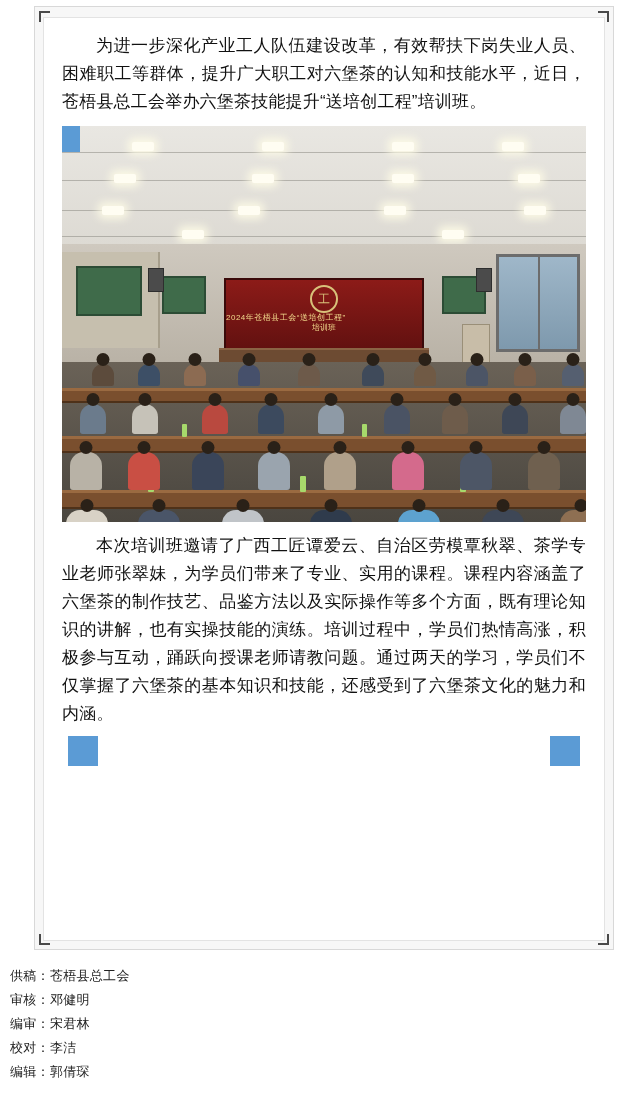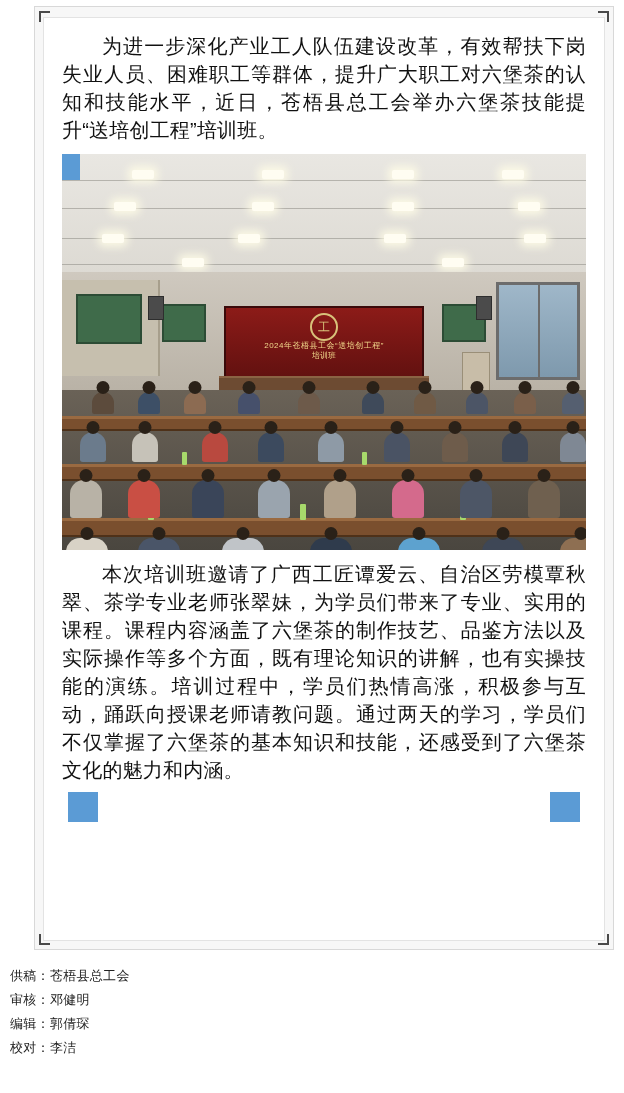--- a/index.html
+++ b/index.html
@@ -47,21 +47,21 @@
     background: #ffffff;
     border: 1px solid #e3e3e3;
     padding: 14px 18px 10px 18px;
     height: 100%;
     box-sizing: border-box;
     overflow: hidden;
   }
 
   p.body-text {
     margin: 0 0 2px 0;
-    font-size: 20px;
+    font-size: 17px;
     line-height: 28px;
     text-align: justify;
     text-indent: 2em;
     letter-spacing: 0.2px;
     color: #111111;
   }
 
   
   .figure {
     position: relative;
@@ -124,21 +124,21 @@
     width: 196px; height: 76px;
     background: linear-gradient(#8c1b18, #5e100f);
     border: 2px solid #3a0a0a;
   }
   .screen .logo {
     position: absolute; top: 5px; left: 50%; transform: translateX(-50%);
     width: 24px; height: 24px; border: 2px solid #d8c27a; border-radius: 50%;
     color: #d8c27a; font-size: 12px; line-height: 24px; text-align: center;
   }
   .screen .t1 {
-    position: absolute; top: 32px; left: 0; right: 0; text-align: center;
+    position: absolute; top: 32px; left: 0; right: 0; 
     color: #f2d98c; font-size: 8px; letter-spacing: .5px;
   }
   .screen .t2 {
     position: absolute; top: 42px; left: 0; right: 0; text-align: center;
     color: #f2d98c; font-size: 8px;
   }
   .screen .t3 {
     position: absolute; top: 55px; left: 0; right: 0; text-align: center;
     color: #ffe9a8; font-size: 10px; letter-spacing: 5px;
   }
@@ -318,17 +318,18 @@
       <div class="blue-marks">
         <span class="blue-sq left"></span>
         <span class="blue-sq right"></span>
       </div>
     </div>
   </div>
 
   <div class="credits">
     <div class="credit-line">供稿：苍梧县总工会</div>
     <div class="credit-line">审核：邓健明</div>
+    <div class="credit-line">编审：宋君林</div>
+    <div class="credit-line">校对：李洁</div>
     <div class="credit-line">编辑：郭倩琛</div>
-    <div class="credit-line">校对：李洁</div>
   </div>
 
 </div>
 
 </body></html>

